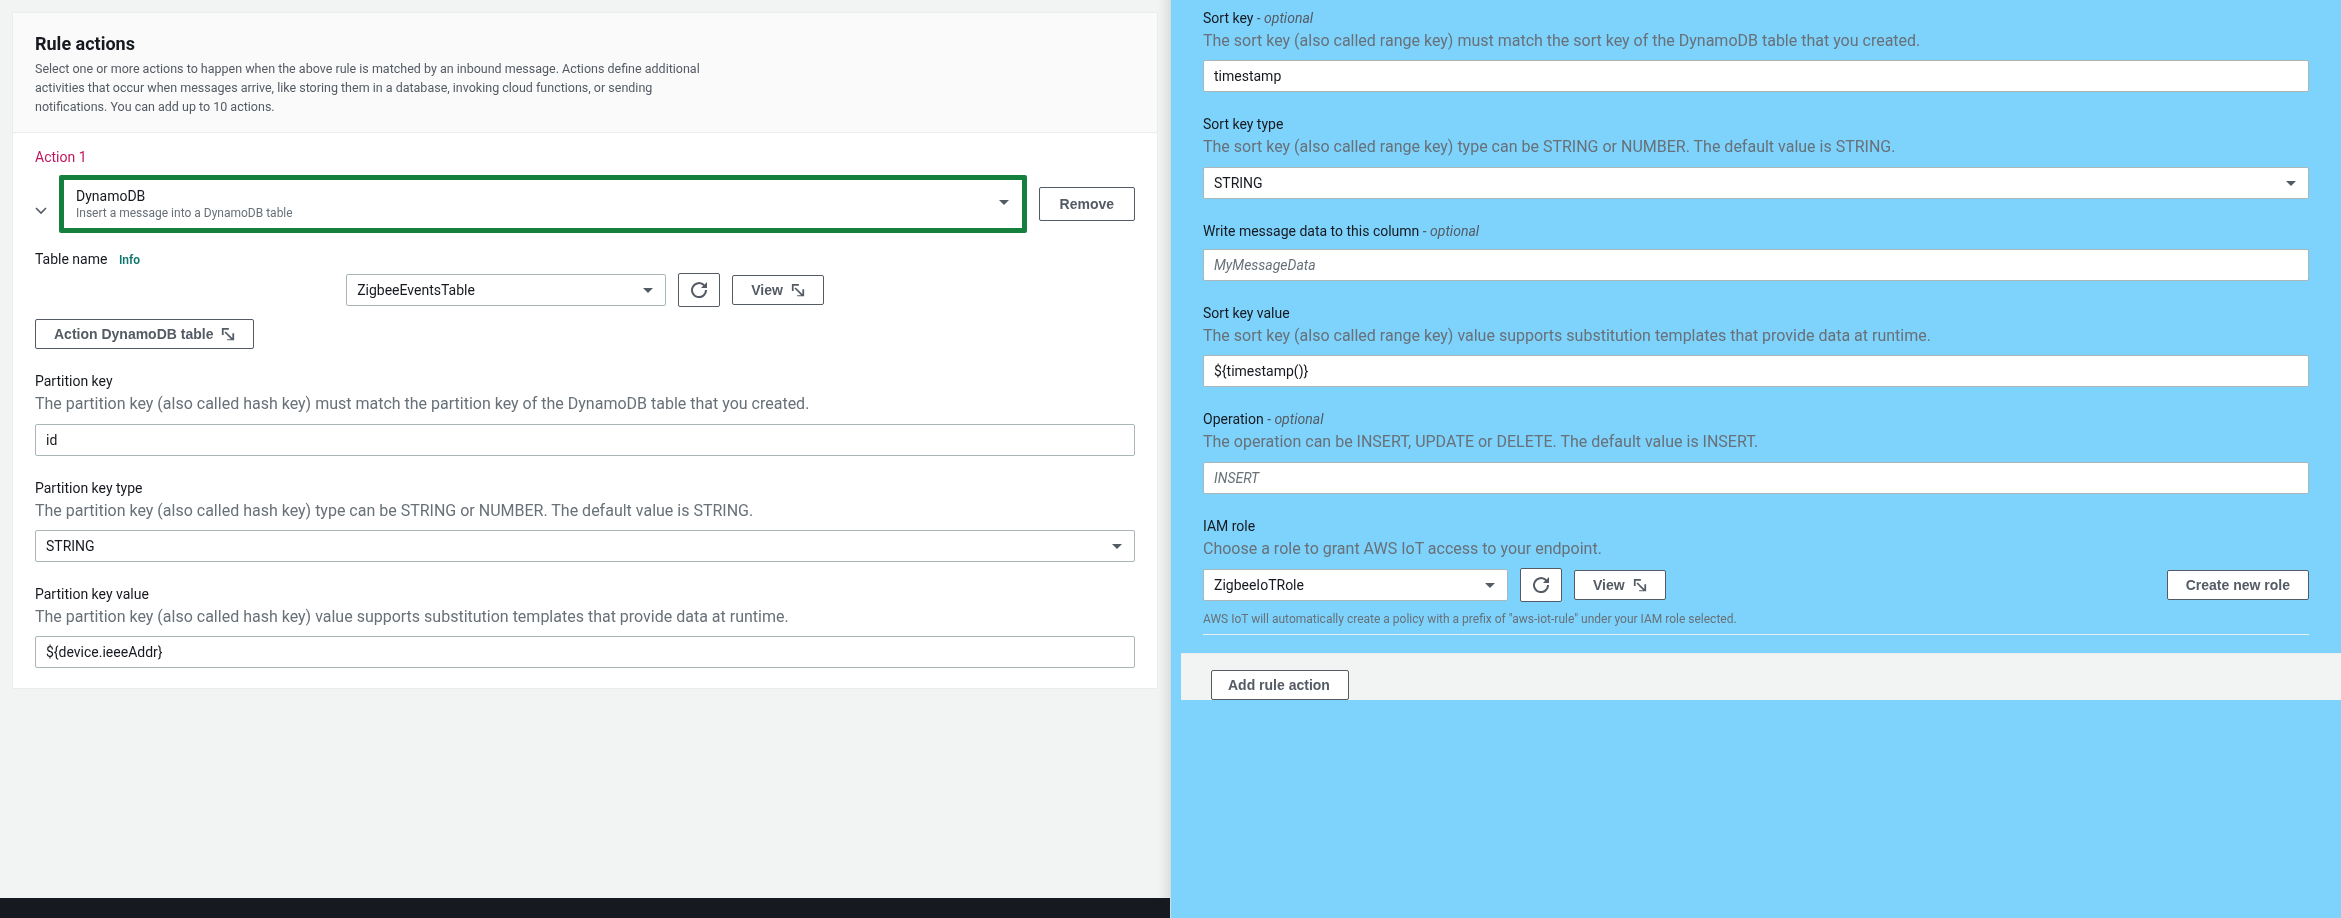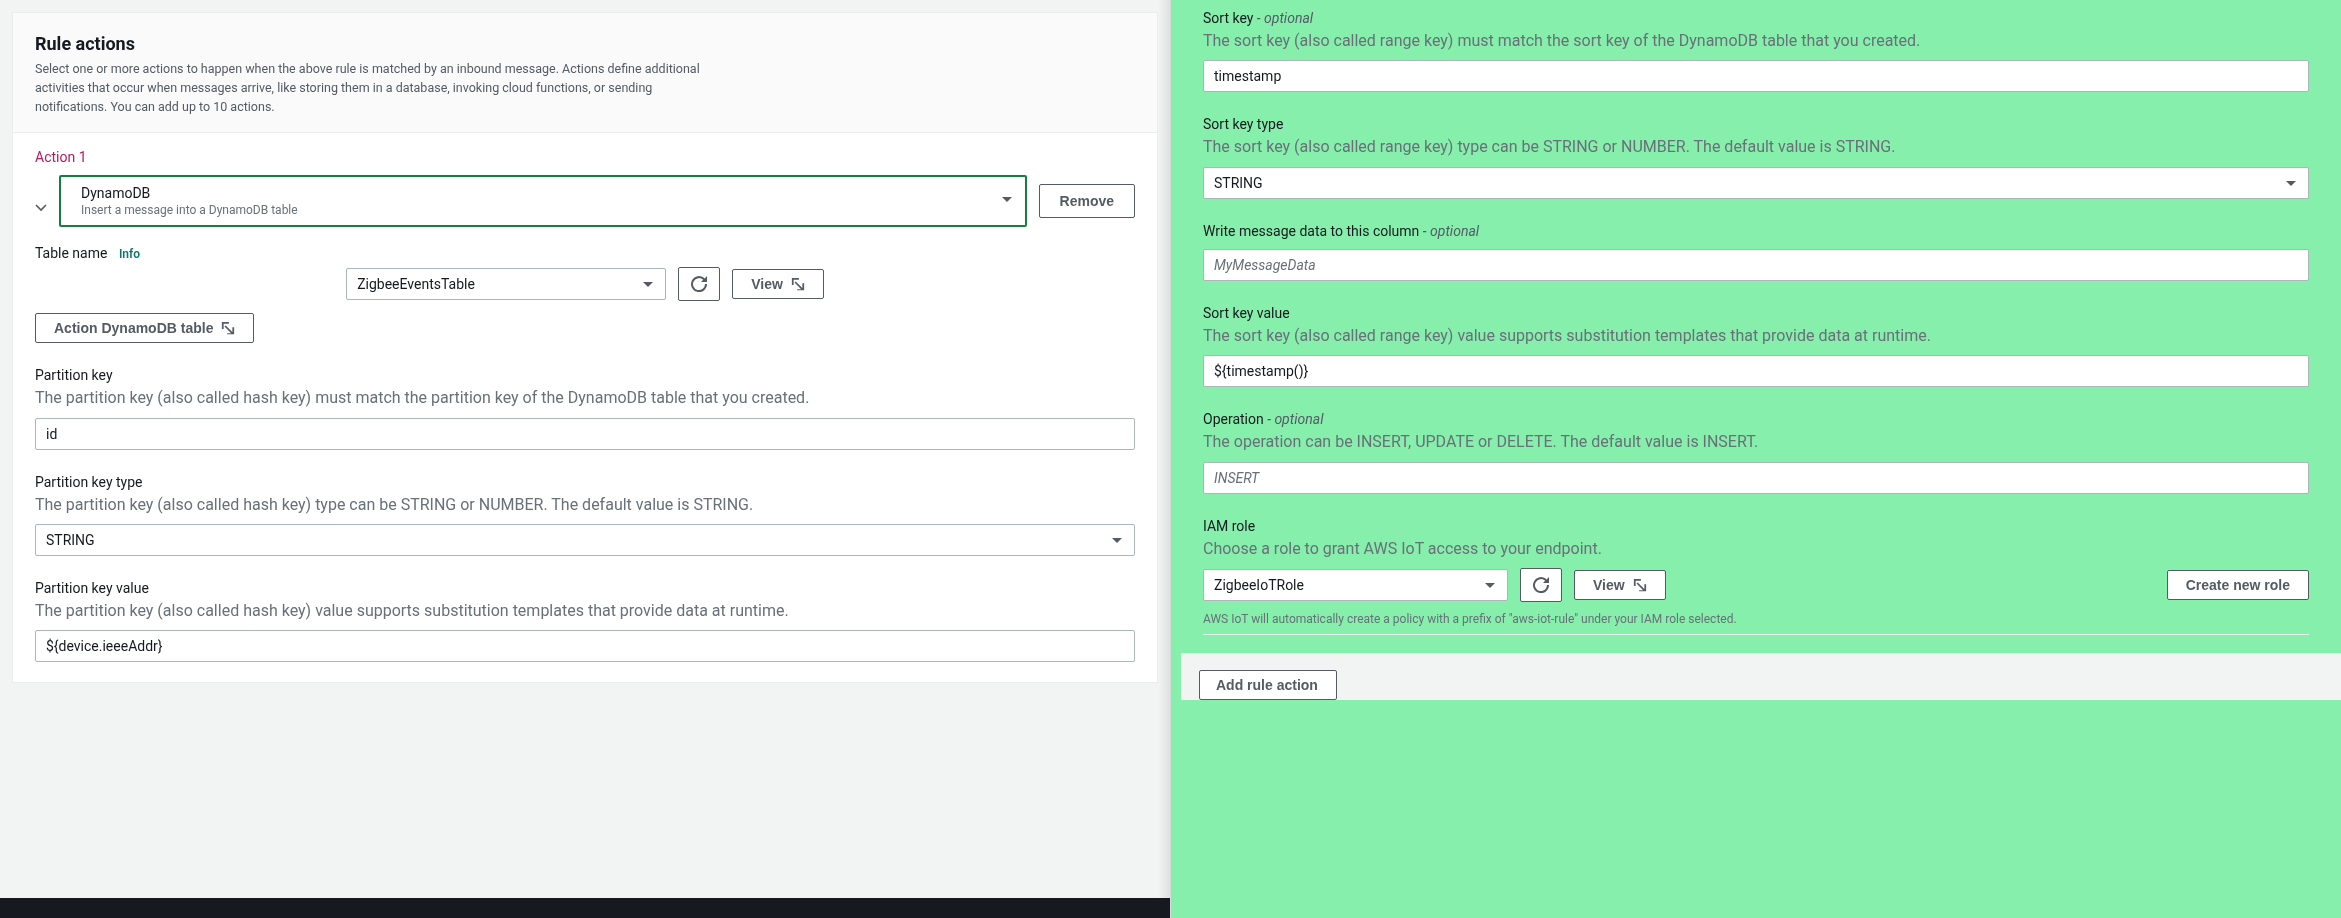--- a/index.html
+++ b/index.html
@@ -54,23 +54,23 @@
       margin-bottom: 10px;
     }
     .collapse-icon {
       display: flex;
       align-items: center;
       padding-top: 14px;
       color: #545b64;
     }
     .action-select {
       flex: 1;
-      border: 2px solid #15803d;
+      border: 5px solid #15803d;
       border-radius: 2px;
-      padding: 8px 20px;
+      padding: 8px 12px;
       position: relative;
       background: #fff;
       cursor: pointer;
     }
     .action-select .primary { font-size: 14px; color: #16191f; }
     .action-select .secondary { font-size: 12px; color: #687078; margin-top: 2px; }
     .action-select::after {
       content: "";
       position: absolute;
       right: 13px;
@@ -147,31 +147,31 @@
       border-left: 5px solid transparent;
       border-right: 5px solid transparent;
       border-top: 5px solid #545b64;
       pointer-events: none;
     }
     .inline-320 { max-width: 320px; }
     .inline-305 { max-width: 305px; }
     .refresh-svg { width: 16px; height: 16px; }
     .ext-svg { width: 14px; height: 14px; }
     .right-body {
-      background: #86efac;
+      background: #7dd3fc;
       padding: 8px 32px 22px 32px;
       height: 100%;
     }
     .bottom-actions {
       background: #f2f3f3;
       padding: 16px 0 0 0;
       margin: 18px -32px 0 -22px;
       border-top: 1px solid #eaeded;
     }
-    .bottom-actions .btn { margin-left: 18px; padding-left: 16px; }
+    .bottom-actions .btn { margin-left: 30px; padding-left: 16px; }
     .iam-note {
       font-size: 12px;
       color: #687078;
       margin-top: 10px;
       padding-bottom: 8px;
       border-bottom: 1px solid #eaeded;
     }
     .left-scroll-shadow {
       position: absolute;
       right: 0;

